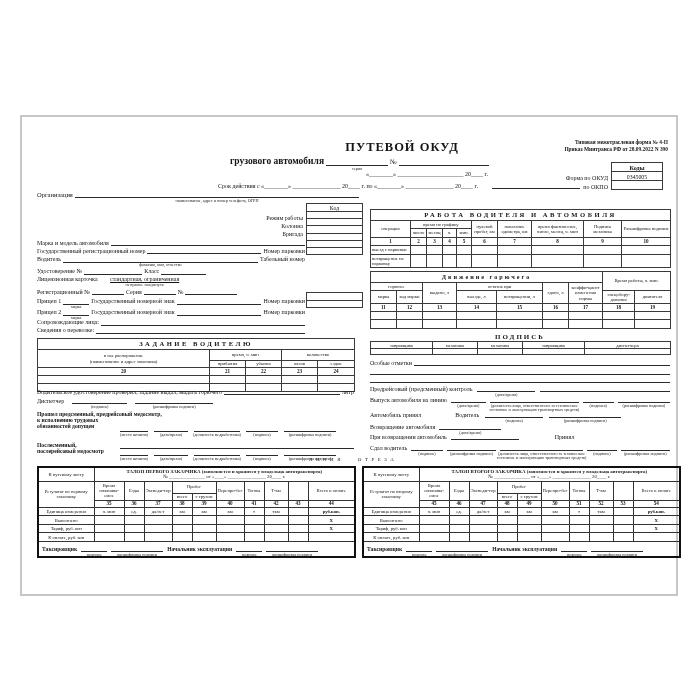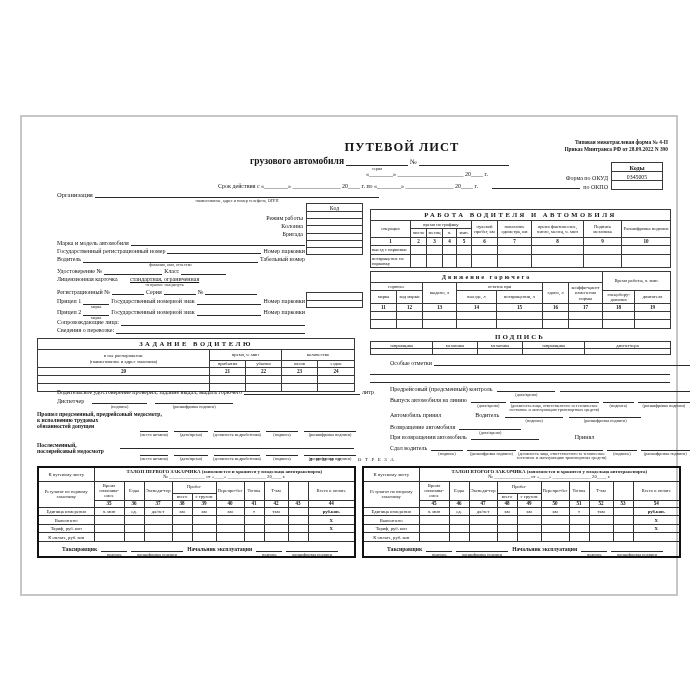--- a/index.html
+++ b/index.html
@@ -1,21 +1,21 @@
 <!DOCTYPE html>
 <html><head>
 <meta charset="utf-8">
 <style>
   html,body{margin:0;padding:0;background:#fff;}
   .canvas{position:relative;width:700px;height:700px;background:#fff;overflow:hidden;
           font-family:"Liberation Serif","DejaVu Serif",serif;color:#151515;}
   .page{position:absolute;left:20px;top:115px;width:658px;height:481px;background:#fff;
         border:2px solid #c6c6c6;box-sizing:border-box;}
   .abs{position:absolute;}
-  .flex{display:flex;align-items:flex-end;gap:2px;margin-left:20px;}
+  .flex{display:flex;align-items:flex-end;gap:2px;}
   .lbl{font-size:6px;line-height:1.08;white-space:nowrap;}
   .b{font-weight:bold;}
   .bl{border-bottom:1px solid #2a2a2a;height:5px;display:inline-block;}
   .grow{flex:1 1 auto;}
   .bw{position:relative;display:inline-block;}
   .bw>.bl{display:block;width:100%;}
   .cap{position:absolute;top:100%;left:50%;transform:translateX(-50%);margin-top:0.5px;
        font-size:4.2px;line-height:1.05;white-space:nowrap;color:#222;}
   .capw{white-space:normal;width:110%;text-align:center;}
   table{border-collapse:collapse;table-layout:fixed;width:100%;}
@@ -37,21 +37,21 @@
 <body>
 
 <div class="canvas">
 <div class="page">
 
   <div class="abs" style="right:8px;top:22px;text-align:right;font-size:5.4px;font-weight:bold;line-height:1.35;">
     <div>Типовая межотраслевая форма № 4-П</div>
     <div>Приказ Минтранса РФ от 28.09.2022 N 390</div>
   </div>
 
-  <div class="abs" style="left:230px;top:23px;width:300px;text-align:center;font-size:12.5px;font-weight:bold;letter-spacing:1px;">ПУТЕВОЙ ЛИСТ</div>
+  <div class="abs" style="left:230px;top:23px;width:300px;text-align:center;font-size:12.5px;font-weight:bold;letter-spacing:1px;">ПУТЕВОЙ ОКУД</div>
 
   <div class="abs flex" style="left:208px;top:39px;width:330px;">
     <span style="font-size:9.5px;font-weight:bold;white-space:nowrap;">грузового автомобиля</span>
     <span class="bw" style="width:62px;">
           <span class="bl"></span>
           <span class="cap">серия</span>
         </span>
     <span style="font-size:7px;white-space:nowrap;">№</span>
     <span class="bl" style="width:90px;"></span>
   </div>

